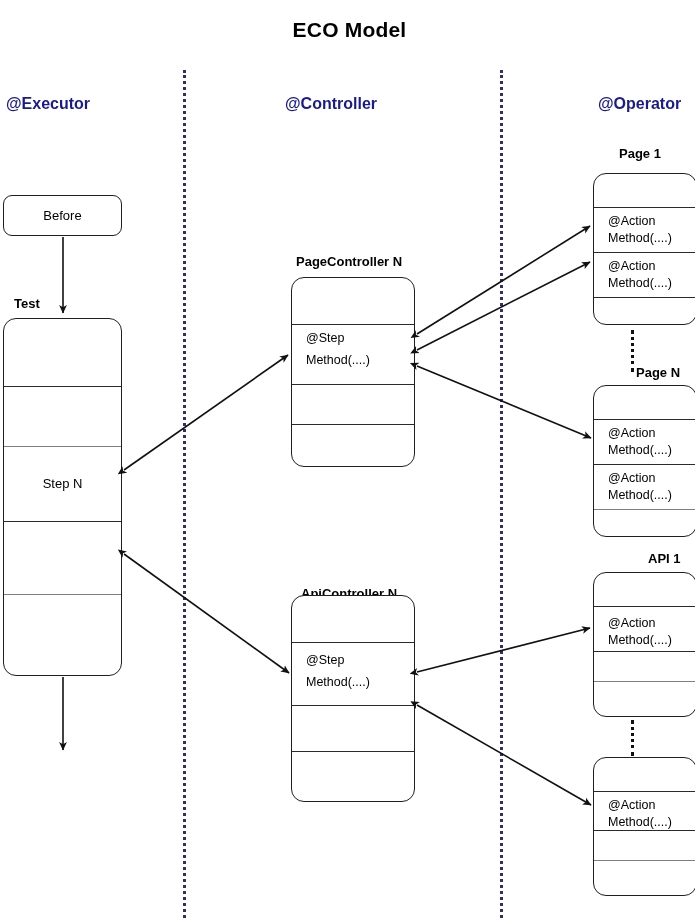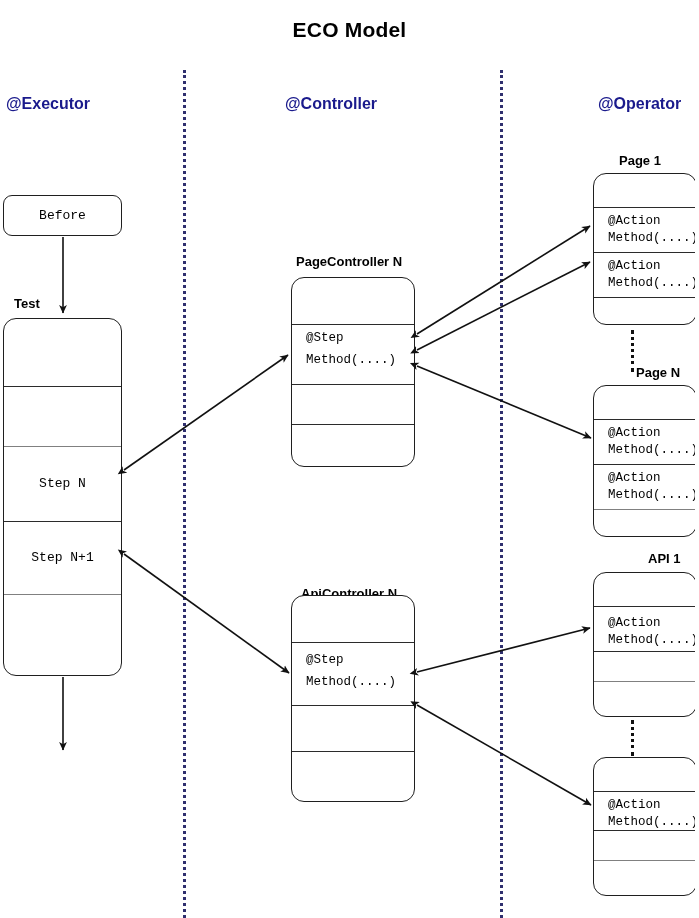--- a/index.html
+++ b/index.html
@@ -41,21 +41,20 @@
     font-size: 16px;
     font-weight: bold;
     color: #1a1a8c;
     white-space: nowrap;
   }
   .box {
     position: absolute;
     box-sizing: border-box;
     border: 1.6px solid #1f1f1f;
     background: #ffffff;
-    font-family: Liberation Mono, monospace;
   }
   .box.rounded {
     border-radius: 13px;
   }
   .box.pill {
     border-radius: 9px;
   }
   .box-caption {
     position: absolute;
     font-size: 13px;
@@ -122,21 +121,20 @@
     <div class="centered-label">Before</div>
   </div>
 
   <div class="box-caption" style="left:12px; top:296px;">Test</div>
   <div class="box rounded" style="left:3px; top:318px; width:119px; height:358px;">
     <div class="divider" style="top:67px;"></div>
     <div class="divider grey" style="top:127px;"></div>
     <div class="divider" style="top:202px;"></div>
     <div class="divider grey" style="top:275px;"></div>
     <div class="centered-label" style="top:127px; height:75px;">Step N</div>
-    <div class="centered-label" style="top:202px; height:73px;">Step N+1</div>
   </div>
 
 
   <div class="box-caption" style="left:294px; top:254px;">PageController N</div>
   <div class="box rounded" style="left:291px; top:277px; width:124px; height:190px;">
     <div class="divider" style="top:46px;"></div>
     <div class="divider" style="top:106px;"></div>
     <div class="divider" style="top:146px;"></div>
     <div class="slot-text" style="top:52px;">@Step</div>
     <div class="slot-text" style="top:74px;">Method(....)</div>
@@ -144,21 +142,21 @@
 
   <div class="box-caption" style="left:299px; top:586px;">ApiController N</div>
   <div class="box rounded" style="left:291px; top:595px; width:124px; height:207px;">
     <div class="divider" style="top:46px;"></div>
     <div class="divider" style="top:109px;"></div>
     <div class="divider" style="top:155px;"></div>
     <div class="slot-text" style="top:56px;">@Step</div>
     <div class="slot-text" style="top:78px;">Method(....)</div>
   </div>
 
-  <div class="box-caption" style="left:617px; top:146px;margin-top:7px;">Page 1</div>
+  <div class="box-caption" style="left:617px; top:146px;">Page 1</div>
   <div class="box rounded" style="left:593px; top:173px; width:104px; height:152px;">
     <div class="divider" style="top:33px;"></div>
     <div class="divider" style="top:78px;"></div>
     <div class="divider" style="top:123px;"></div>
     <div class="slot-text" style="top:39px;">@Action</div>
     <div class="slot-text" style="top:56px;">Method(....)</div>
     <div class="slot-text" style="top:84px;">@Action</div>
     <div class="slot-text" style="top:101px;">Method(....)</div>
   </div>
 

